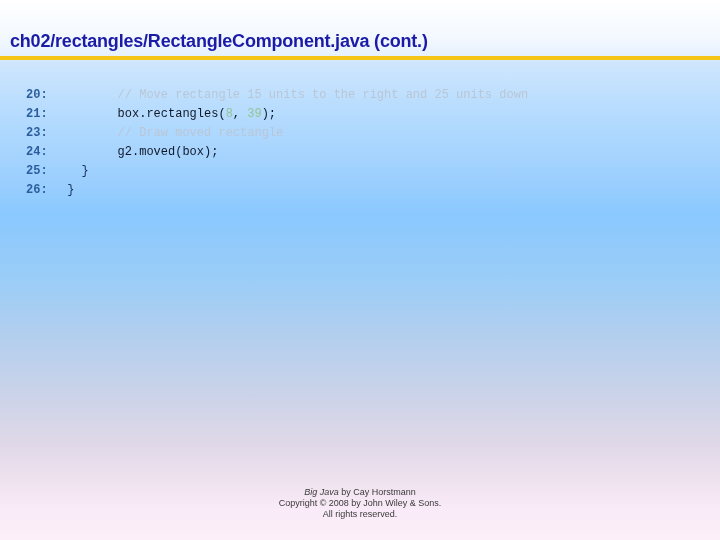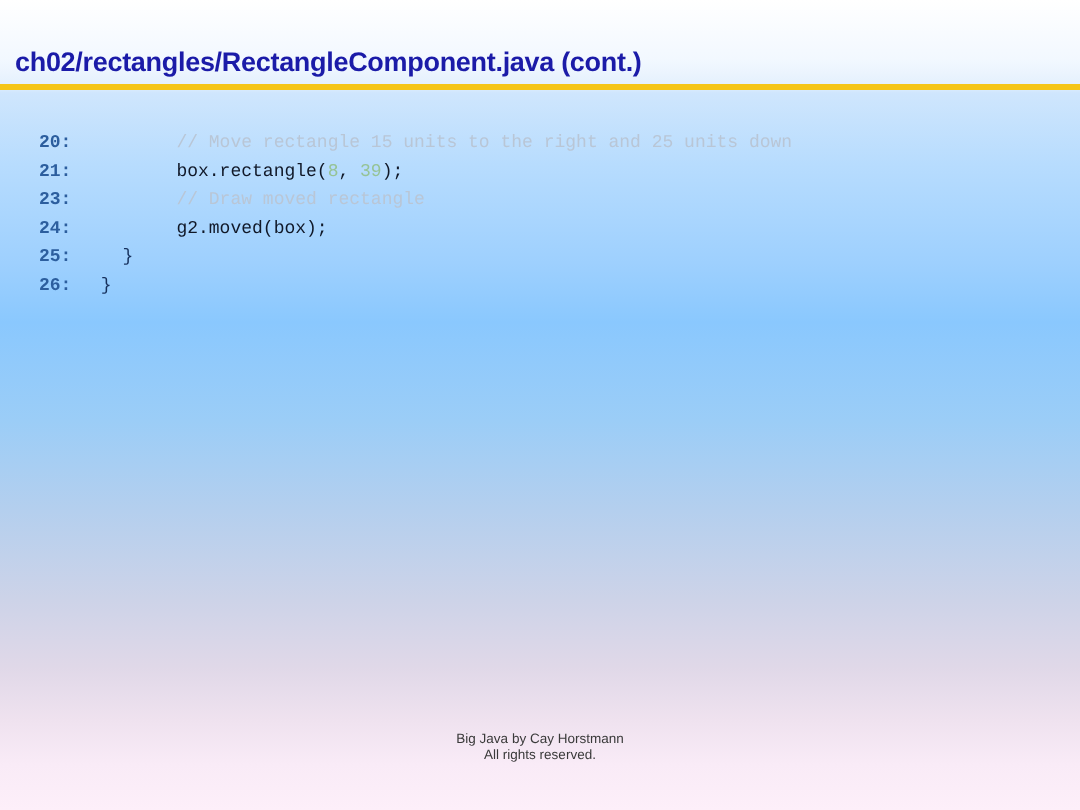--- a/index.html
+++ b/index.html
@@ -110,44 +110,46 @@
     left: 0;
     top: 487px;
     width: 720px;
     text-align: center;
     font-family: "Liberation Sans", sans-serif;
     font-size: 9px;
     line-height: 11px;
     color: #3A3A3A;
   }
   #footer .em {
+    font-style: italic;
   }
   .footer-line {
     display: block;
   }
 </style>
 </head>
 <body>
 
 <div id="slide">
 
   <div id="title-band">
     <h1 id="slide-title">ch02/rectangles/RectangleComponent.java (cont.)</h1>
     <div id="title-rule"></div>
   </div>
 
   <pre id="code-block">
       <div class="code-line"><span class="lineno">20:</span><span>        </span><span class="comment">// Move rectangle 15 units to the right and 25 units down</span></div>
-      <div class="code-line"><span class="lineno">21:</span><span>        </span><span class="codetext">box.rectangle(</span><span class="numlit">8</span><span class="codetext">, </span><span class="numlit">39</span><span class="codetext">);</span></div>
+      <div class="code-line"><span class="lineno">21:</span><span>        </span><span class="codetext">box.rectangles(</span><span class="numlit">8</span><span class="codetext">, </span><span class="numlit">39</span><span class="codetext">);</span></div>
       <div class="code-line"><span class="lineno">23:</span><span>        </span><span class="comment">// Draw moved rectangle</span></div>
       <div class="code-line"><span class="lineno">24:</span><span>        </span><span class="codetext">g2.moved(box);</span></div>
       <div class="code-line"><span class="lineno">25:</span><span>   </span><span class="brace">}</span></div>
       <div class="code-line"><span class="lineno">26:</span><span> </span><span class="brace">}</span></div>
     </pre>
 
   <div id="footer">
     <span class="footer-line">
       <span class="em">Big Java</span><span> by Cay Horstmann</span>
     </span>
+    <span class="footer-line">Copyright © 2008 by John Wiley &amp; Sons.</span>
     <span class="footer-line">All rights reserved.</span>
   </div>
 
 </div>
 
 </body></html>

